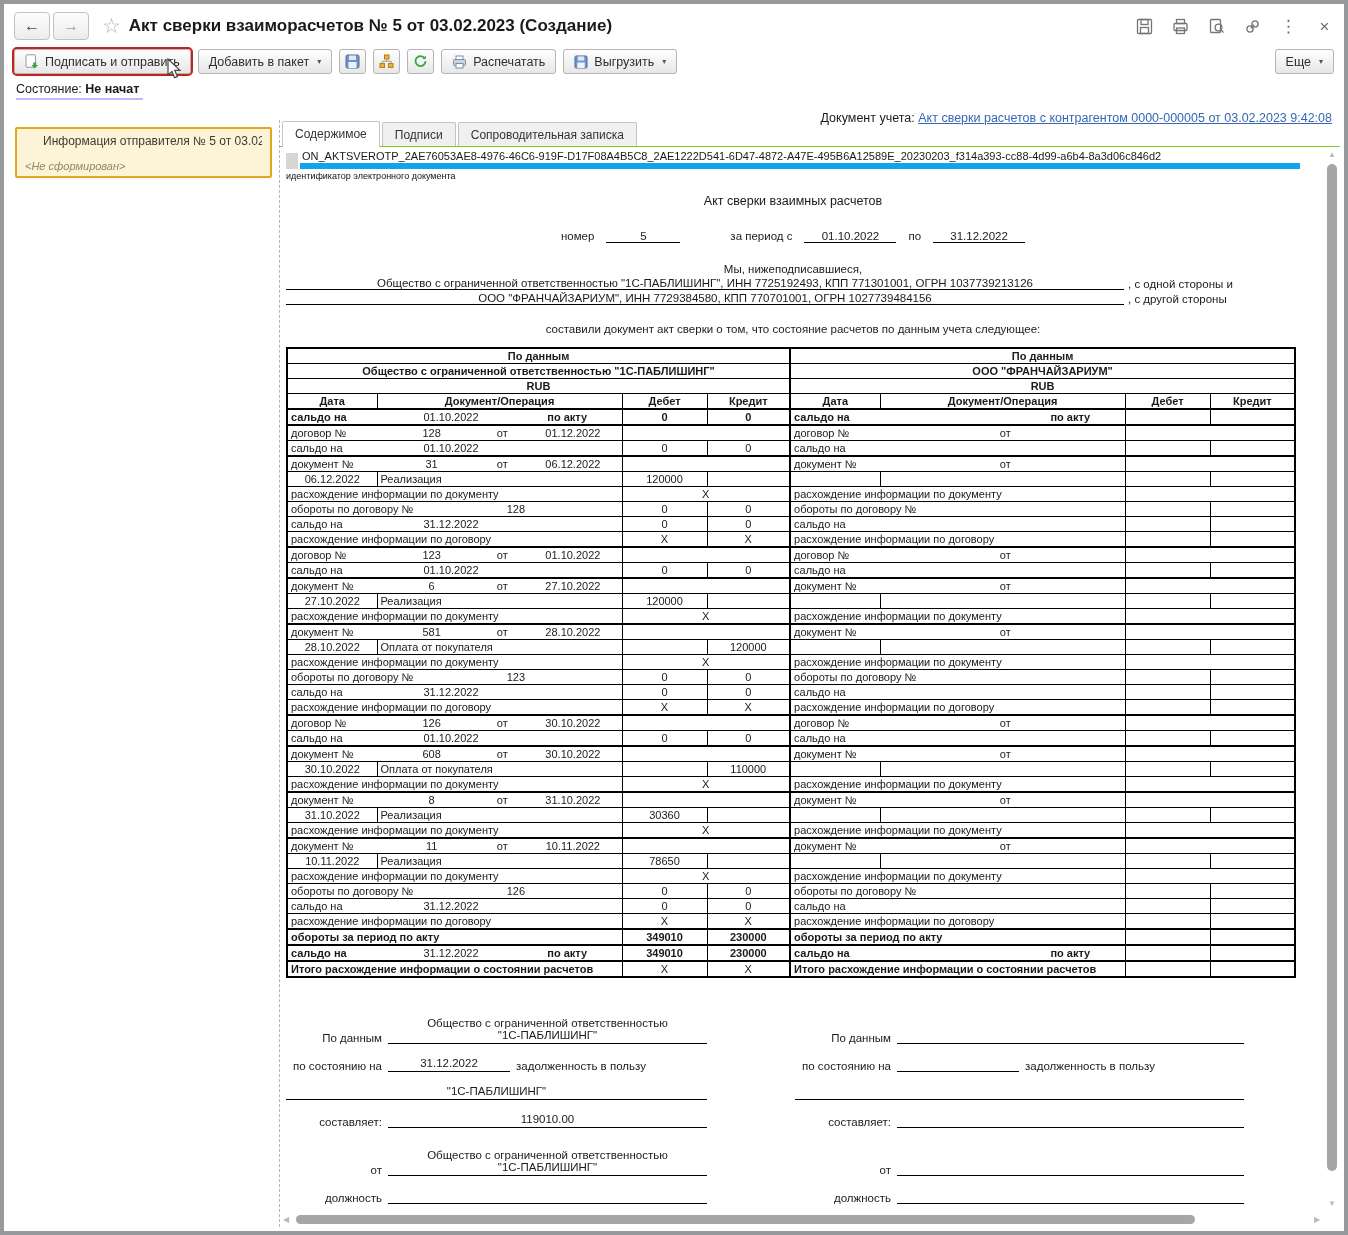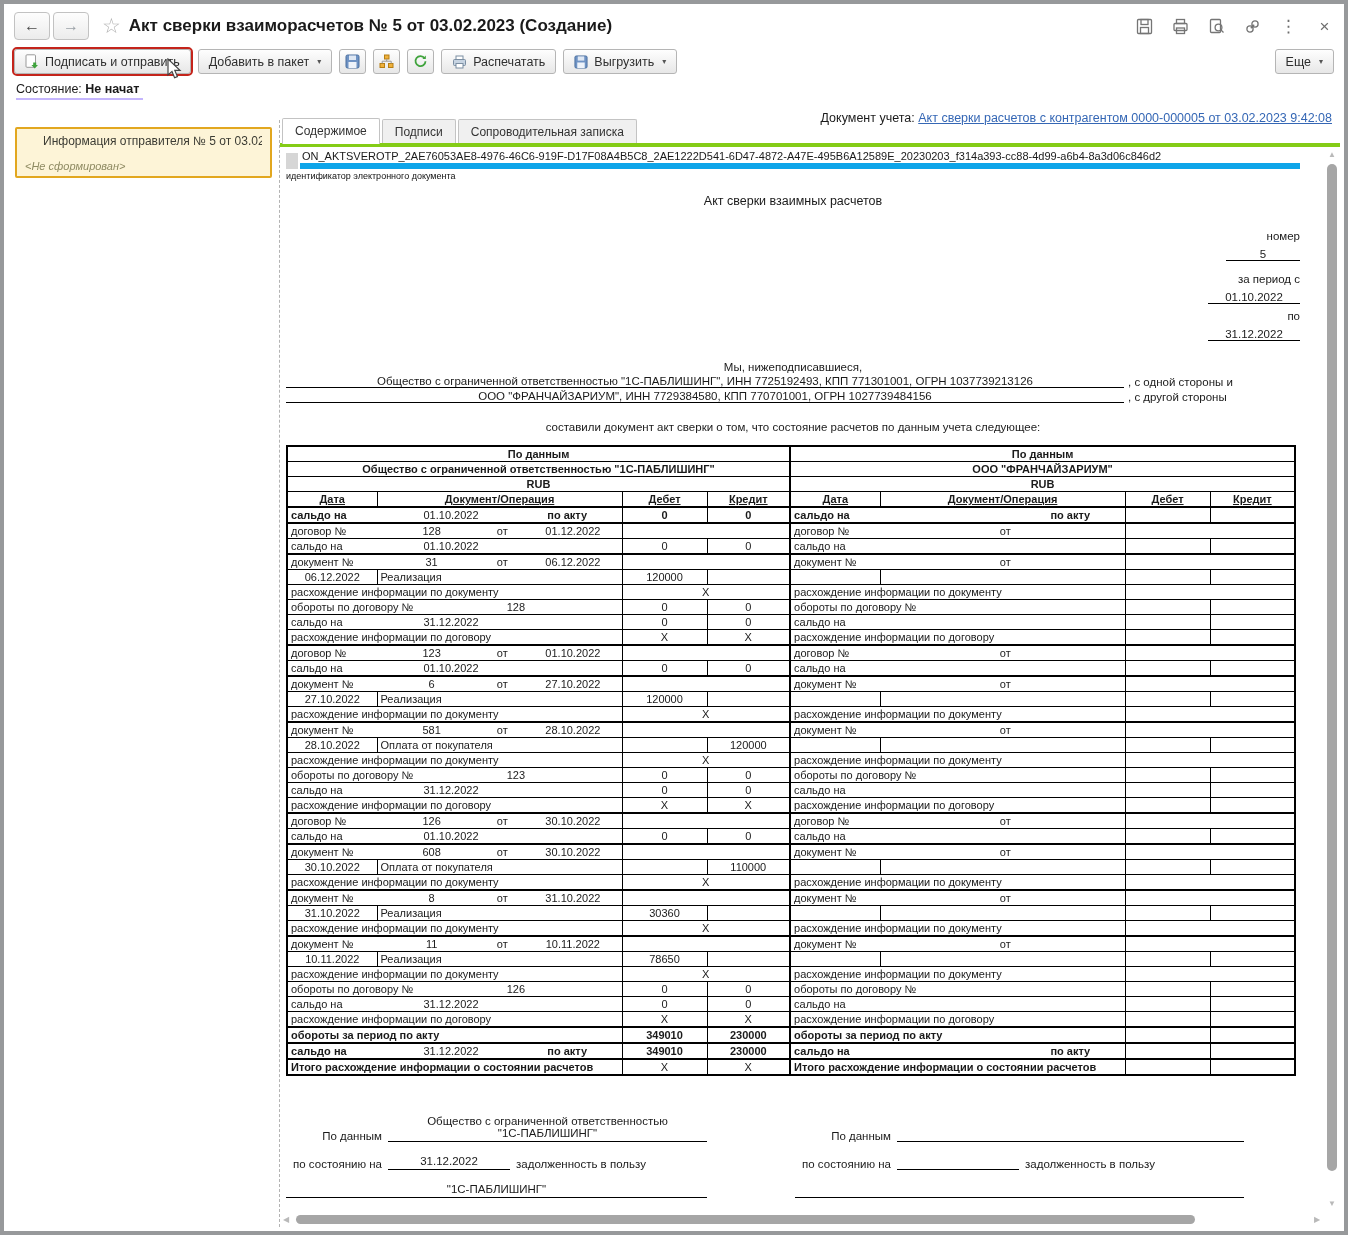--- a/index.html
+++ b/index.html
@@ -35,21 +35,21 @@
   .link{color:#3567b5;text-decoration:underline;cursor:pointer;}
 
   
   .main{position:absolute;top:116px;left:4px;right:4px;bottom:4px;display:flex;}
   .sidebar{width:272px;border-right:1px dashed #b3b3b3;padding:7px 7px 0 7px;box-sizing:border-box;}
   .senderbox{border:2px solid #e2a71f;background:#fdf4d7;border-radius:2px;padding:5px 8px 4px 8px;}
   .senderbox .t{font-size:12px;color:#3c3c34;padding-left:18px;white-space:nowrap;overflow:hidden;}
   .senderbox .s{font-size:11px;font-style:italic;color:#8e8a62;margin-top:12px;}
 
   .content{flex:1;display:flex;flex-direction:column;min-width:0;}
-  .tabs{display:flex;align-items:flex-end;gap:2px;padding-left:2px;border-bottom:4px solid #84cc16;height:27px;box-sizing:border-box;}
+  .tabs{display:flex;align-items:flex-end;gap:2px;padding-left:2px;border-bottom:1px solid #84cc16;height:27px;box-sizing:border-box;}
   .tab{border:1px solid #c3c3c3;border-bottom:none;border-radius:2px 2px 0 0;background:#f0f0f0;
        font-size:12px;padding:5px 12px 4px 12px;color:#333;white-space:nowrap;}
   .tab.active{background:#fff;margin-bottom:-1px;padding-bottom:6px;}
 
   .docregion{flex:1;position:relative;background:#fff;}
   .docview{position:absolute;top:0;left:0;right:17px;bottom:16px;overflow:hidden;}
   .doccontent{padding:3px 0 0 6px;width:1022px;font-size:11.5px;}
 
   
   .vsb{position:absolute;top:0;right:0;bottom:16px;width:16px;}
@@ -58,42 +58,42 @@
   .hsb{position:absolute;left:0;right:17px;bottom:0;height:15px;}
   .hsb .arr{position:absolute;top:0;bottom:0;width:12px;display:flex;align-items:center;justify-content:center;font-size:8px;color:#b9b9b9;}
   .hsb .thumb{position:absolute;top:3px;bottom:3px;left:16px;right:128px;background:#a6a6a6;border-radius:6px;}
 
   
   .cellrow{display:flex;align-items:flex-end;width:1014px;}
   .cellmark{width:12px;height:16px;background:#d6d6d6;margin-right:2px;flex:none;}
   .edoid{flex:1;border-bottom:6px solid #0ea5e9;font-size:11px;white-space:nowrap;padding:0 2px 1px 2px;overflow:hidden;}
   .edocap{width:1014px;text-align:left;font-size:9px;margin-top:2px;color:#111;}
   .doctitle{width:1014px;text-align:center;font-size:12.5px;margin-top:13px;}
-  .numline{width:1014px;display:flex;justify-content:center;align-items:flex-end;margin-top:22px;font-size:11.5px;gap:6px;flex-direction:column;}
+  .numline{width:1014px;display:flex;justify-content:center;align-items:flex-start;margin-top:22px;font-size:11.5px;gap:12px;}
   .u{border-bottom:1px solid #000;text-align:center;white-space:nowrap;}
   .u.n5{width:74px;} .u.dt{width:92px;}
   .gap20{width:26px;}
   .weline{width:1014px;text-align:center;margin-top:20px;font-size:11.5px;}
   .partyrow{width:1014px;display:flex;align-items:flex-end;font-size:11.5px;margin-top:2px;}
   .party-u{flex:1;border-bottom:1px solid #000;text-align:center;white-space:nowrap;overflow:hidden;}
   .party-sfx{width:172px;padding-left:4px;white-space:nowrap;}
   .preamble{width:1014px;text-align:center;margin-top:18px;font-size:11.5px;}
 
   table.recon{border-collapse:collapse;margin-top:12px;width:1008px;table-layout:fixed;}
   table.recon{border:2px solid #000;}
   table.recon td{border:1px solid #000;height:14px;font-size:11px;padding:0 3px;white-space:nowrap;overflow:hidden;vertical-align:middle;line-height:1.1;}
   table.recon tr.hb td{border-top-width:2px;}
   td.mid{border-left-width:2px !important;}
   td.c,.c{text-align:center;}
   .b{font-weight:bold;}
   .fx{display:flex;width:100%;}
   .fx span{display:block;white-space:nowrap;}
   .w95{width:95px;flex:none;} .w130{width:130px;flex:none;text-align:center;} .w50{width:50px;flex:none;text-align:center;}
   .f1{flex:1;text-align:center;}
-  tr.colhead td{border-bottom-width:2px;text-decoration:underline;}
+  tr.colhead td{border-bottom-width:2px;}
 
   
   .sigs{display:flex;width:1014px;margin-top:16px;font-size:11.5px;}
   .sig-col{width:507px;box-sizing:border-box;}
   .sig-col.left{padding-right:86px;}
   .sig-col.right{padding-left:2px;padding-right:56px;}
   .srow{display:flex;align-items:flex-end;height:28px;position:relative;}
   .srow.tall{height:34px;}
   .slabel{width:96px;flex:none;text-align:right;padding-right:6px;white-space:nowrap;}
   .sline{flex:1;border-bottom:1px solid #000;text-align:center;white-space:nowrap;position:relative;min-height:14px;}

